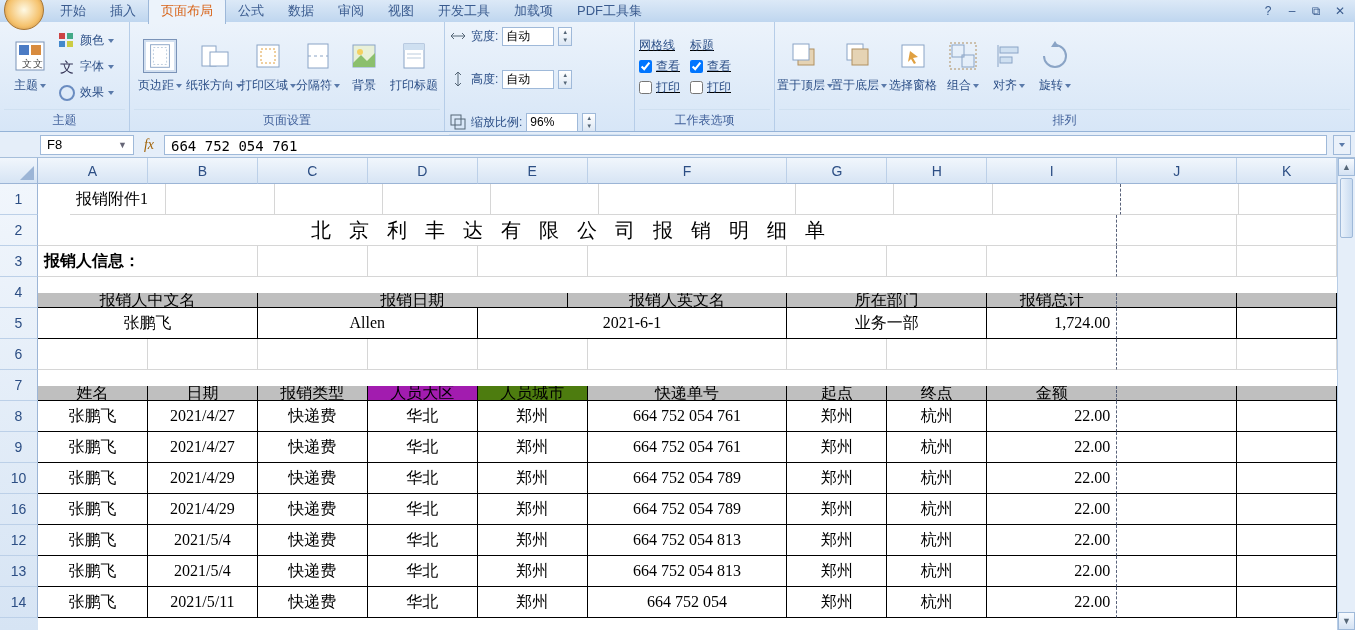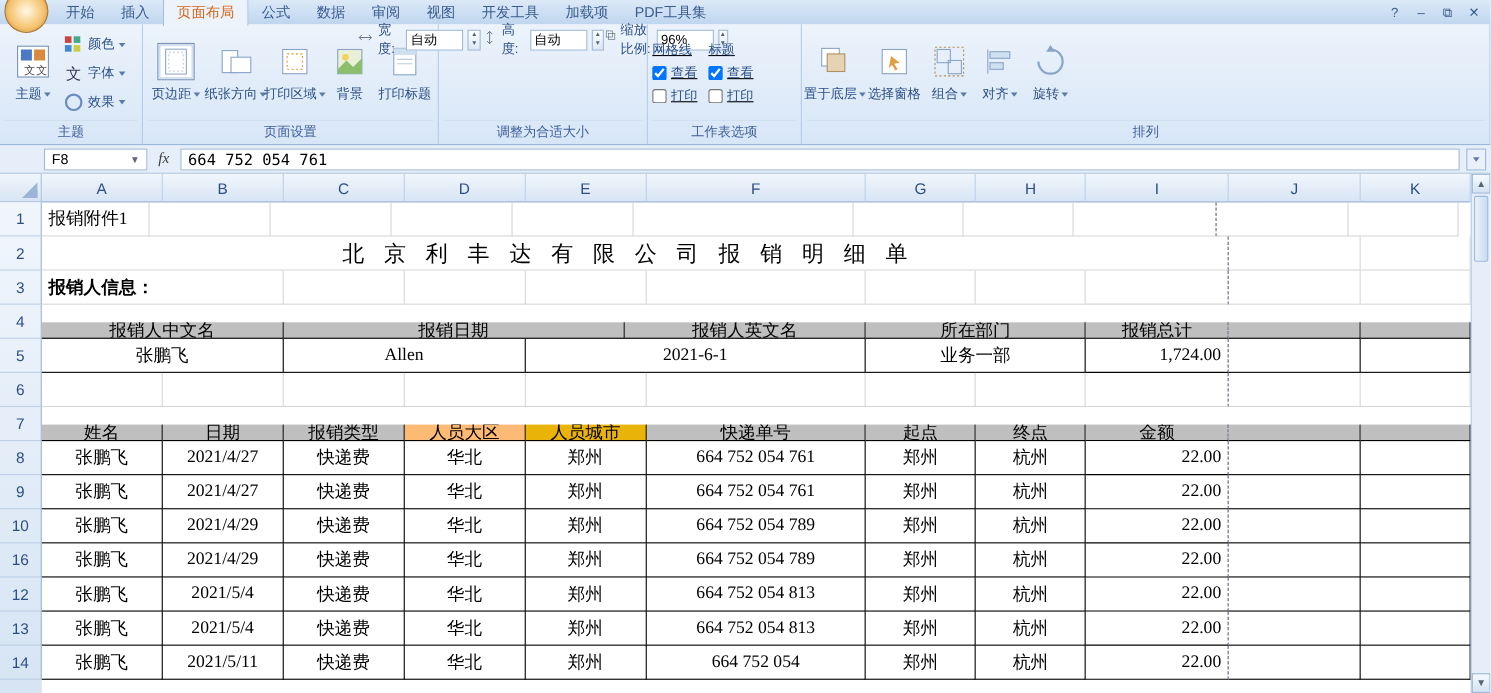--- a/index.html
+++ b/index.html
@@ -28,21 +28,21 @@
   .spin{width:14px;height:19px;border:1px solid #9fb9d9;background:linear-gradient(#fff,#dce7f4);display:flex;flex-direction:column;}
   .spin span{flex:1;display:flex;align-items:center;justify-content:center;font-size:6px;color:#567;}
   .chk{display:flex;align-items:center;gap:4px;font-size:12px;color:#2b4e86;}
   .chk input{width:13px;height:13px;}
 
   
   .fbar { display:flex; align-items:center; height:26px; background:#e5eef9; border-bottom:1px solid #a7bfdb;}
   .namebox{width:94px;height:20px;margin-left:40px;border:1px solid #9fb9d9;background:#fff;display:flex;align-items:center;padding:0 6px;font-size:13px;}
   .namebox .dd{margin-left:auto;font-size:9px;color:#667;}
   .fx-area{display:flex;align-items:center;gap:6px;margin-left:6px;flex:1;}
-  .fx-ic{width:18px;height:18px;display:flex;align-items:center;justify-content:center;font-style:italic;font-family:serif;font-size:14px;color:#404040;}
+  .fx-ic{width:18px;height:18px;display:flex;align-items:center;justify-content:center;font-style:italic;font-family:serif;font-size:14px;color:#a16207;}
   .fx-input{flex:1;height:20px;border:1px solid #9fb9d9;background:#fff;padding:2px 6px;font-family:Consolas,monospace;font-size:14px;}
   .fx-expand{width:18px;height:20px;border:1px solid #9fb9d9;background:#eaf1fa;display:flex;align-items:center;justify-content:center;margin-right:4px;}
 
   
   .grid-wrap{position:relative;height:472px;background:#fff;overflow:hidden;}
   .corner{position:absolute;left:0;top:0;width:38px;height:26px;background:linear-gradient(#f1f6fc,#d6e4f4);border-right:1px solid #9cb5d6;border-bottom:1px solid #9cb5d6;}
   .corner::after{content:"";position:absolute;right:3px;bottom:3px;border:7px solid transparent;border-right-color:#9cb5d6;border-bottom-color:#9cb5d6;}
   .colheads{position:absolute;left:38px;top:0;right:18px;height:26px;display:flex;background:linear-gradient(#f1f6fc,#d6e4f4);}
   .ch{border-right:1px solid #bcd0e8;border-bottom:1px solid #9cb5d6;display:flex;align-items:center;justify-content:center;font-size:14px;color:#2c4e84;}
   .rowheads{position:absolute;left:0;top:26px;bottom:0;width:38px;background:linear-gradient(#f1f6fc,#d6e4f4);}
@@ -178,20 +178,32 @@
             </svg>
           </div>
           <div class="cap">
             <span>打印区域</span>
             <span class="dropdown-caret"></span>
           </div>
         </div>
       <div class="big-btn nrw">
           <div class="ic">
             <svg viewBox="0 0 34 34">
+              <rect x="7" y="5" width="20" height="24" fill="#fff" stroke="#8aa4c6"></rect>
+              <line x1="7" y1="17" x2="27" y2="17" stroke="#8aa4c6" stroke-dasharray="3"></line>
+            </svg>
+          </div>
+          <div class="cap">
+            <span>分隔符</span>
+            <span class="dropdown-caret"></span>
+          </div>
+        </div>
+      <div class="big-btn nrw">
+          <div class="ic">
+            <svg viewBox="0 0 34 34">
               <rect x="6" y="6" width="22" height="22" fill="#e8f0d8" stroke="#8aa4c6"></rect>
               <circle cx="13" cy="13" r="3" fill="#f4d060"></circle>
               <path d="M6 24 L14 16 L20 22 L28 14 L28 28 L6 28 Z" fill="#8bbf6d"></path>
             </svg>
           </div>
           <div class="cap">
             <span>背景</span>
           </div>
         </div>
       <div class="big-btn">
@@ -205,21 +217,21 @@
           </div>
           <div class="cap">
             <span>打印标题</span>
           </div>
         </div>
     </div>
     <div class="label">页面设置</div>
   </div>
 
   <div class="group" style="width:190px">
-    <div class="content" style="align-items:flex-start;justify-content:center;gap:1px;">
+    <div class="content" style="flex-direction:column;align-items:flex-start;justify-content:space-between;gap:19px;">
       <div class="small-row">
           <span class="ic">
             <svg viewBox="0 0 18 18">
               <path d="M2 9 L16 9 M2 9 L5 6 M2 9 L5 12 M16 9 L13 6 M16 9 L13 12" stroke="#567" fill="none"></path>
             </svg>
           </span>
           <span>宽度:</span>
           <input class="sz-input" readonly="" value="自动" style="">
           <div class="spin">
             <span>▲</span>
@@ -280,20 +292,32 @@
             <input type="checkbox" style="">
             <span>打印</span>
           </label>
       </div>
     </div>
     <div class="label">工作表选项</div>
   </div>
 
   <div class="group" style="flex:1">
     <div class="content">
+      <div class="big-btn">
+          <div class="ic">
+            <svg viewBox="0 0 34 34">
+              <rect x="10" y="10" width="16" height="16" fill="#e5d3b4" stroke="#b09060"></rect>
+              <rect x="5" y="5" width="16" height="16" fill="#fff" stroke="#8aa4c6"></rect>
+            </svg>
+          </div>
+          <div class="cap">
+            <span>置于顶层</span>
+            <span class="dropdown-caret"></span>
+          </div>
+        </div>
       <div class="big-btn">
           <div class="ic">
             <svg viewBox="0 0 34 34">
               <rect x="5" y="5" width="16" height="16" fill="#fff" stroke="#8aa4c6"></rect>
               <rect x="10" y="10" width="16" height="16" fill="#e5d3b4" stroke="#b09060"></rect>
             </svg>
           </div>
           <div class="cap">
             <span>置于底层</span>
             <span class="dropdown-caret"></span>
@@ -393,21 +417,21 @@
       <div class="rh">8</div>
       <div class="rh">9</div>
       <div class="rh">10</div>
       <div class="rh">16</div>
       <div class="rh">12</div>
       <div class="rh">13</div>
       <div class="rh">14</div>
     </div>
   <div class="cells" id="cells">
       <div class="row ">
-        <div class="cell " style="width: 98px;">报销附件1</div>
+        <div class="cell " style="width: 98px; margin-left: 32px;">报销附件1</div>
         <div class="cell " style="width: 110px;"></div>
         <div class="cell " style="width: 110px;"></div>
         <div class="cell " style="width: 110px;"></div>
         <div class="cell " style="width: 110px;"></div>
         <div class="cell " style="width: 200px;"></div>
         <div class="cell " style="width: 100px;"></div>
         <div class="cell " style="width: 100px;"></div>
         <div class="cell pbreak" style="width: 130px;"></div>
         <div class="cell " style="width: 120px;"></div>
         <div class="cell " style="width: 100px;"></div>
@@ -457,22 +481,22 @@
         <div class="cell " style="width: 100px;"></div>
         <div class="cell " style="width: 100px;"></div>
         <div class="cell pbreak" style="width: 130px;"></div>
         <div class="cell " style="width: 120px;"></div>
         <div class="cell " style="width: 100px;"></div>
       </div>
       <div class="row hdr bordered">
         <div class="cell ctr" style="width: 110px; background: rgb(191, 191, 191);">姓名</div>
         <div class="cell ctr" style="width: 110px; background: rgb(191, 191, 191);">日期</div>
         <div class="cell ctr" style="width: 110px; background: rgb(191, 191, 191);">报销类型</div>
-        <div class="cell ctr" style="width: 110px; background: #fdba74;">人员大区</div>
-        <div class="cell ctr" style="width: 110px; background: #eab308;">人员城市</div>
+        <div class="cell ctr" style="width: 110px; background: #a21caf;">人员大区</div>
+        <div class="cell ctr" style="width: 110px; background: #4d7c0f;">人员城市</div>
         <div class="cell ctr" style="width: 200px; background: rgb(191, 191, 191);">快递单号</div>
         <div class="cell ctr" style="width: 100px; background: rgb(191, 191, 191);">起点</div>
         <div class="cell ctr" style="width: 100px; background: rgb(191, 191, 191);">终点</div>
         <div class="cell ctr pbreak" style="width: 130px; background: rgb(191, 191, 191);">金额</div>
         <div class="cell " style="width: 120px;"></div>
         <div class="cell " style="width: 100px;"></div>
       </div>
       <div class="row bordered">
         <div class="cell ctr" style="width: 110px;">张鹏飞</div>
         <div class="cell ctr" style="width: 110px;">2021/4/27</div>

